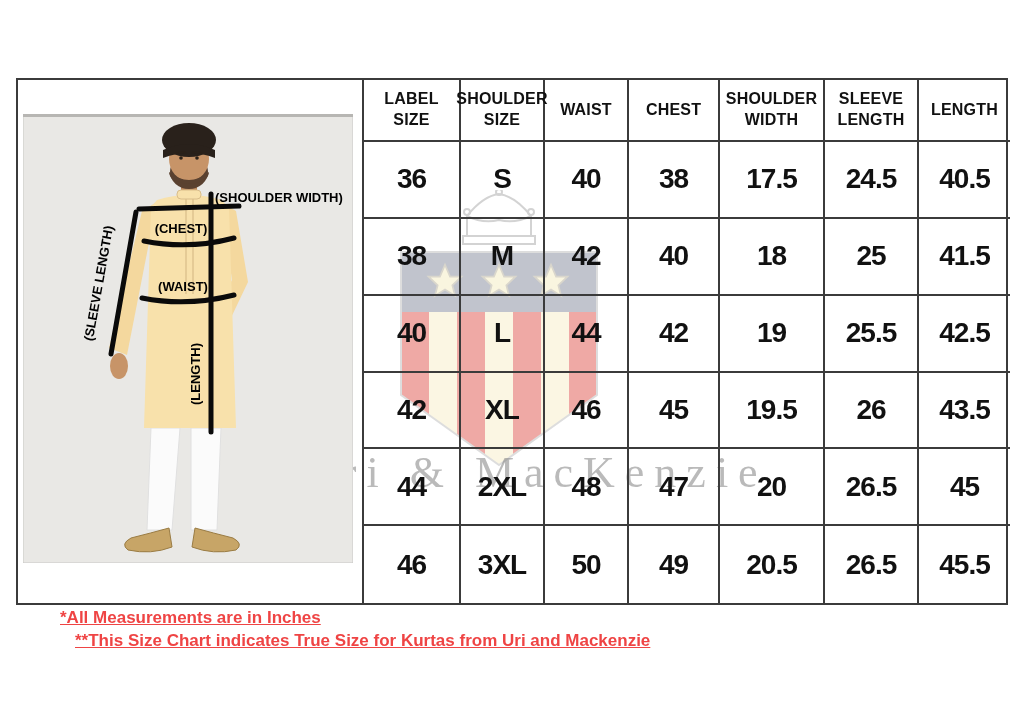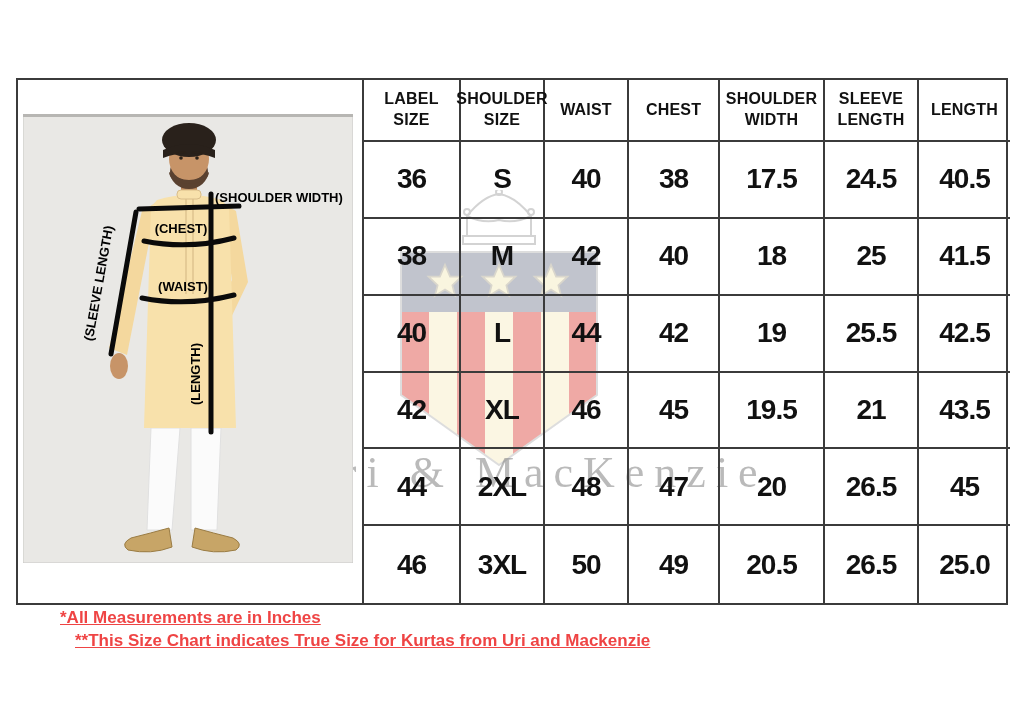--- a/index.html
+++ b/index.html
@@ -158,36 +158,36 @@
       <div class="cell data-cell">44</div>
       <div class="cell data-cell">42</div>
       <div class="cell data-cell">19</div>
       <div class="cell data-cell">25.5</div>
       <div class="cell data-cell last-col">42.5</div>
       <div class="cell data-cell">42</div>
       <div class="cell data-cell">XL</div>
       <div class="cell data-cell">46</div>
       <div class="cell data-cell">45</div>
       <div class="cell data-cell">19.5</div>
-      <div class="cell data-cell">21</div>
+      <div class="cell data-cell">26</div>
       <div class="cell data-cell last-col">43.5</div>
       <div class="cell data-cell">44</div>
       <div class="cell data-cell">2XL</div>
       <div class="cell data-cell">48</div>
       <div class="cell data-cell">47</div>
       <div class="cell data-cell">20</div>
       <div class="cell data-cell">26.5</div>
       <div class="cell data-cell last-col">45</div>
       <div class="cell data-cell last-row">46</div>
       <div class="cell data-cell last-row">3XL</div>
       <div class="cell data-cell last-row">50</div>
       <div class="cell data-cell last-row">49</div>
       <div class="cell data-cell last-row">20.5</div>
       <div class="cell data-cell last-row">26.5</div>
-      <div class="cell data-cell last-col last-row">25.0</div>
+      <div class="cell data-cell last-col last-row">45.5</div>
     </div>
 
   <div class="footnotes" style="color: #ef4444; text-decoration: underline;">
     <div>*All Measurements are in Inches</div>
     <div class="footnote-1">**This Size Chart indicates True Size for Kurtas from Uri and Mackenzie</div>
   </div>
 
 </div>
 
 </body></html>

